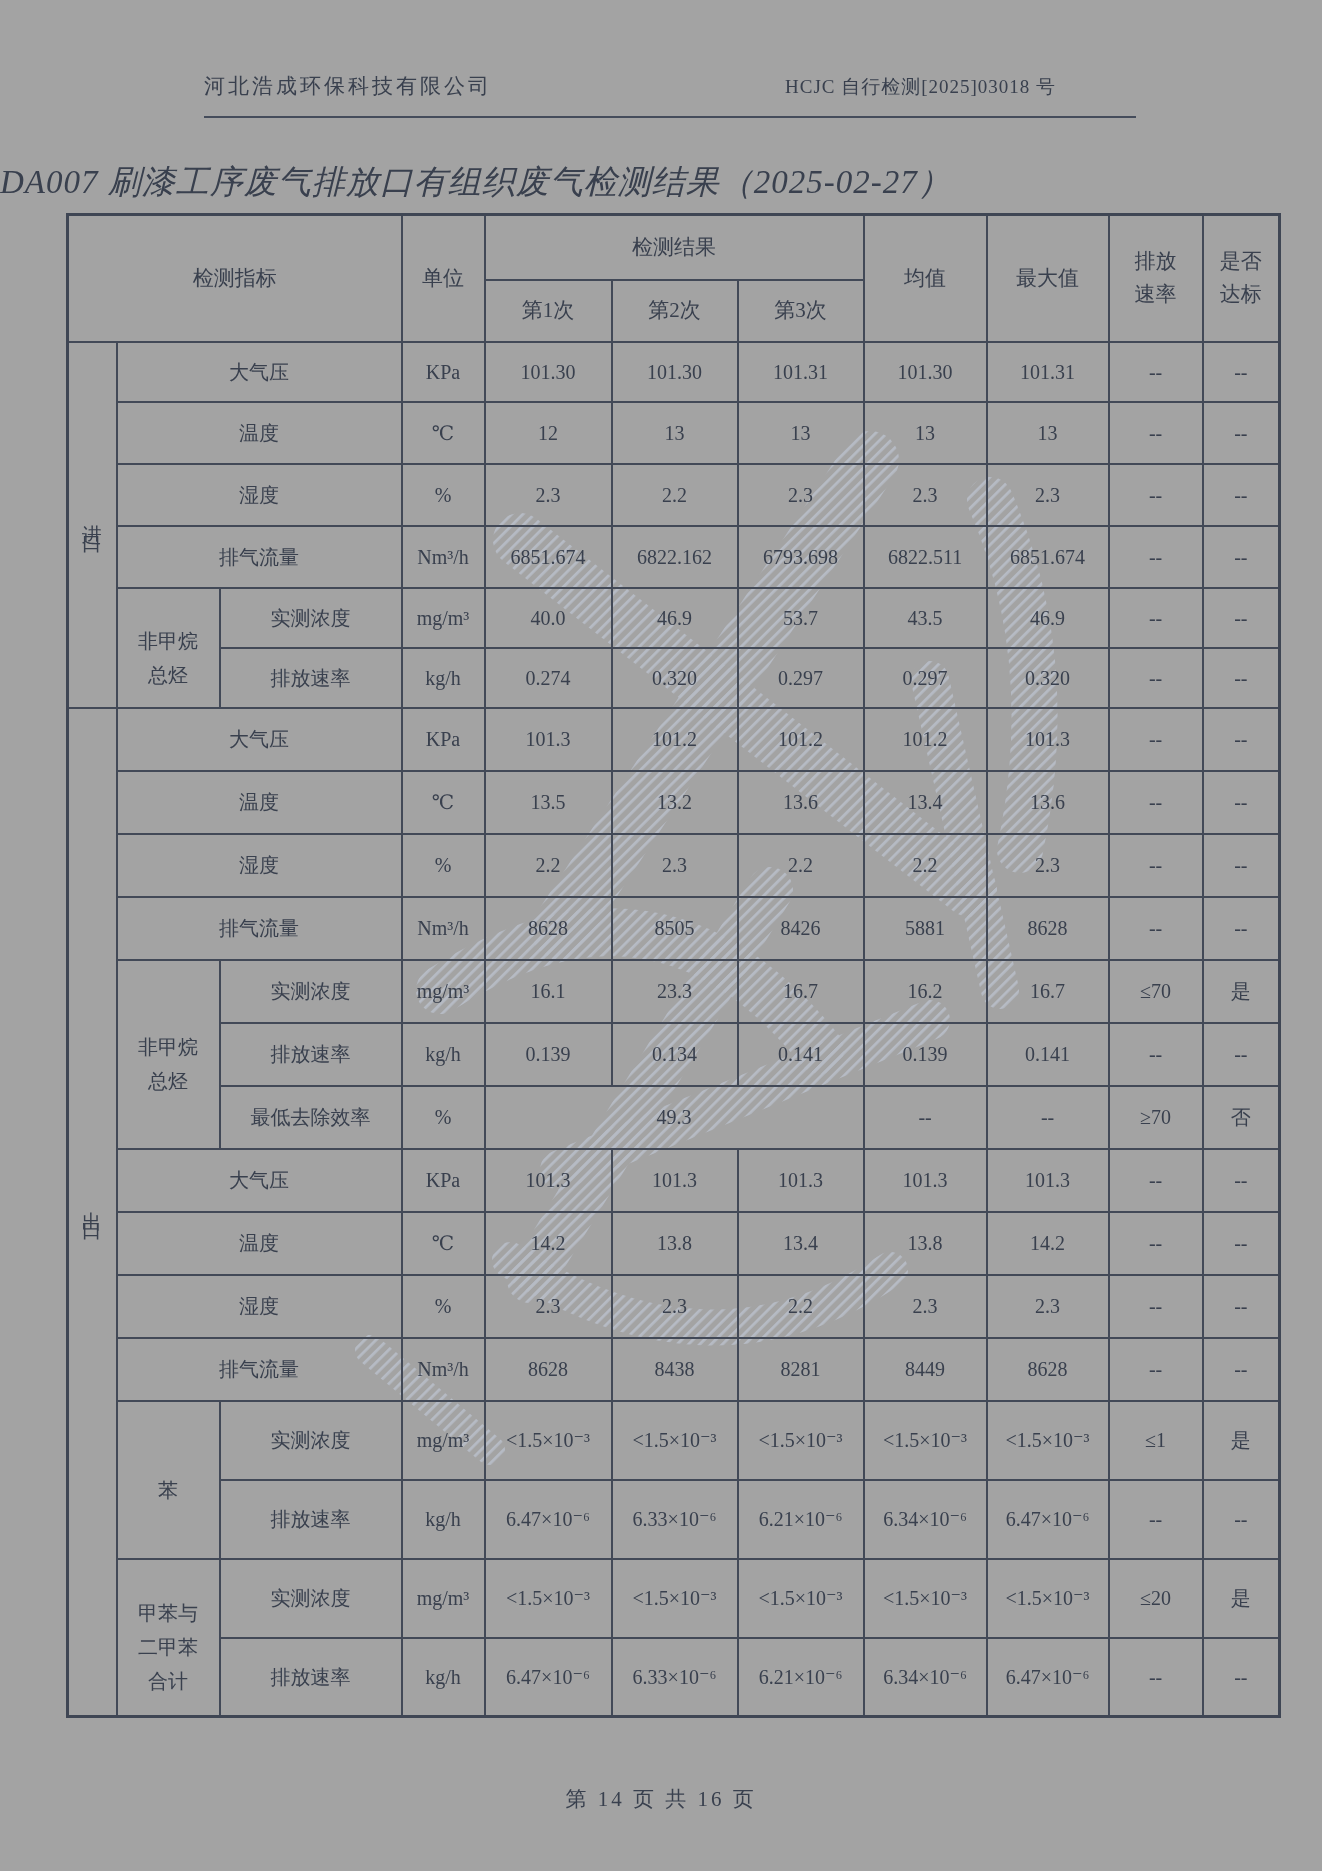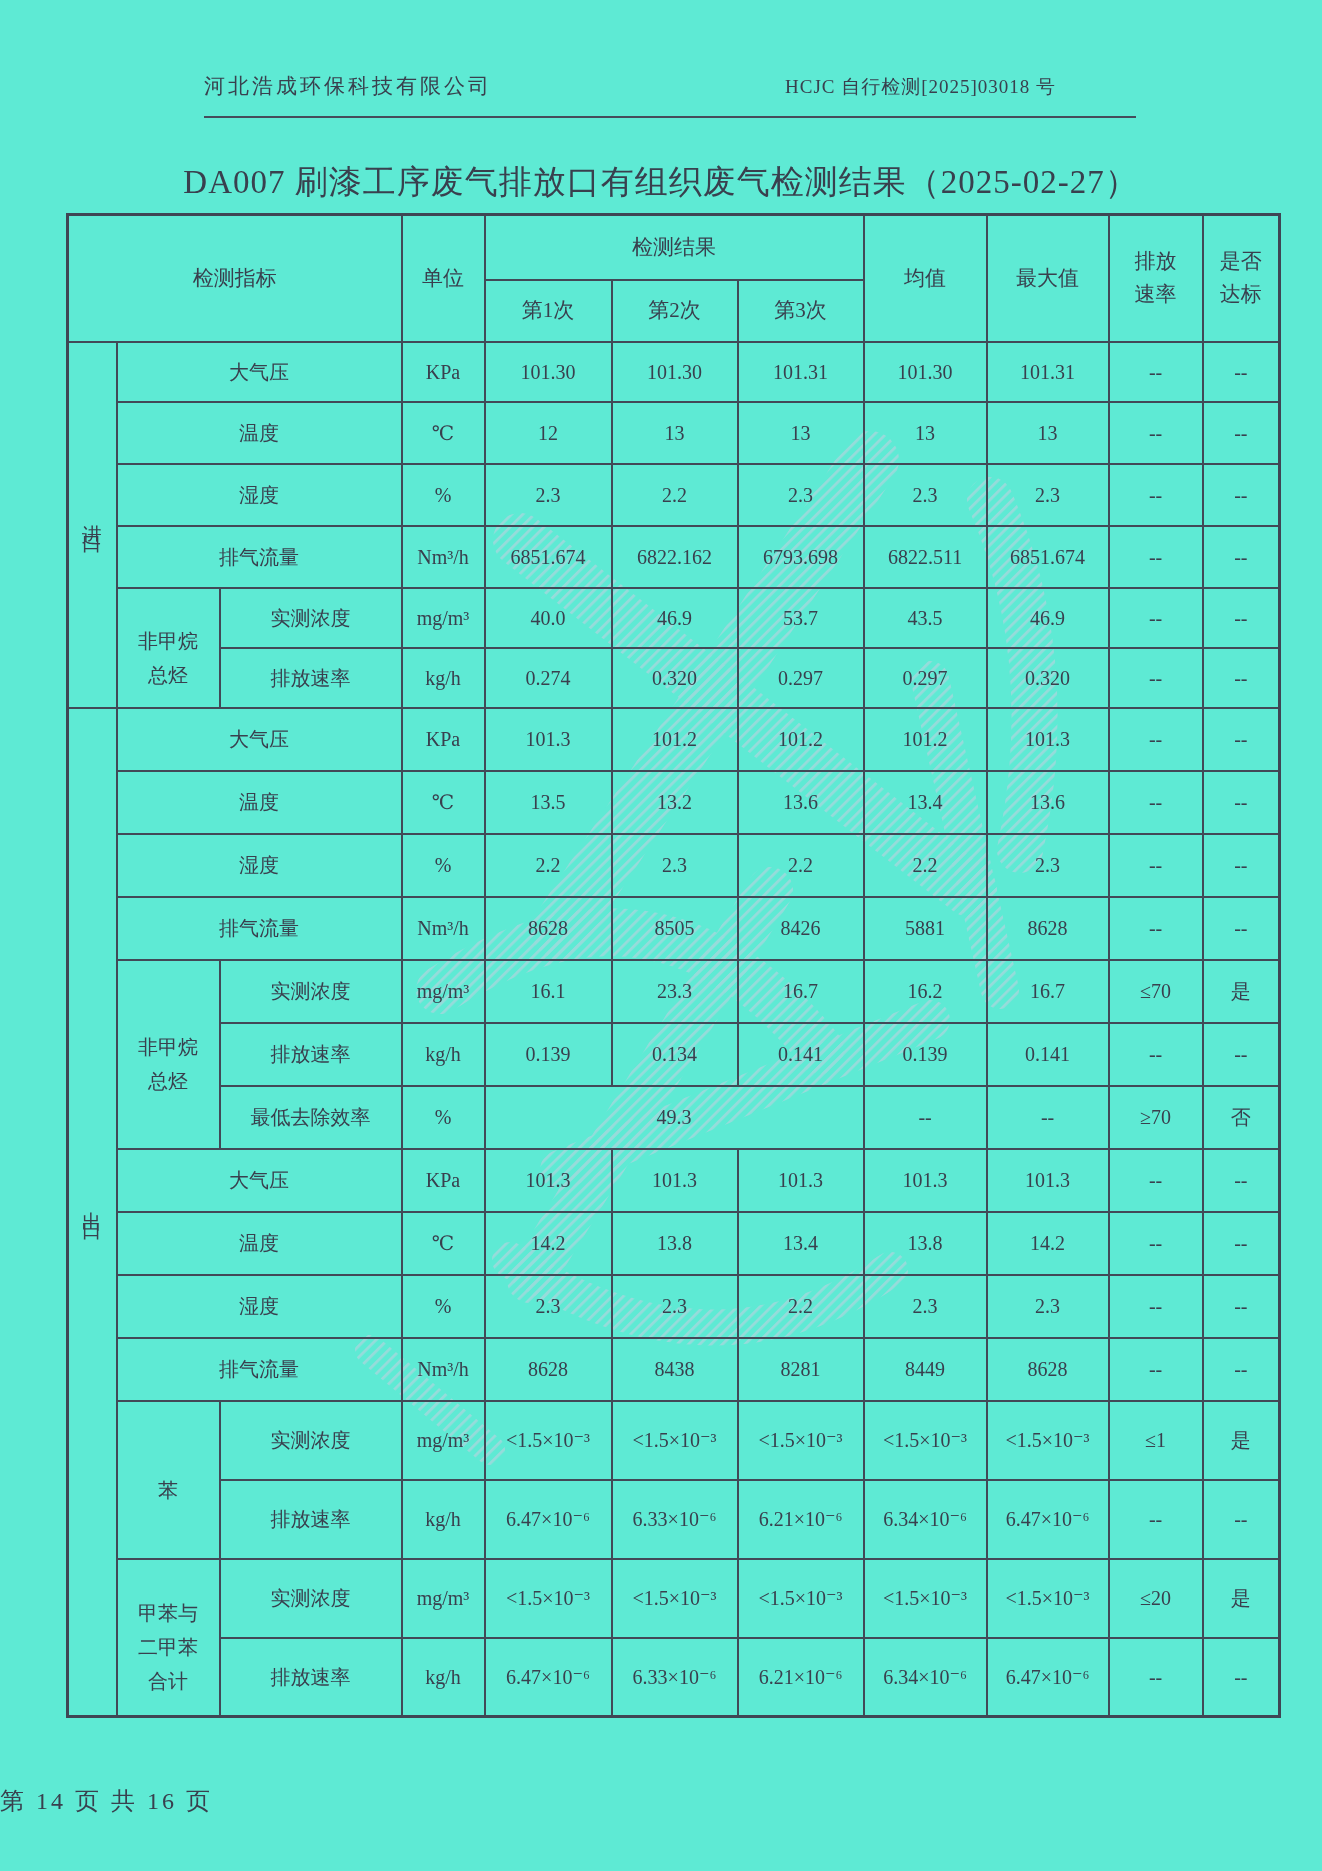--- a/index.html
+++ b/index.html
@@ -1,33 +1,33 @@
 <!DOCTYPE html>
 <html><head>
 <meta charset="utf-8">
 <style>
   html,body{margin:0;padding:0;}
   body{background:#e8e8e6;}
-  .page{position:relative;width:1322px;height:1871px;margin:0 auto;background:#5eead4;overflow:hidden;
+  .page{position:relative;width:1322px;height:1871px;margin:0 auto;background:#a3a3a3;overflow:hidden;
         font-family:"Liberation Serif","DejaVu Serif",serif;color:#39404e;}
   .hdr-company{position:absolute;left:204px;top:72px;font-size:21px;letter-spacing:3px;white-space:nowrap;}
   .hdr-doc{position:absolute;left:785px;top:74px;font-size:19px;letter-spacing:1px;white-space:nowrap;}
   .hdr-rule{position:absolute;left:204px;top:116px;width:932px;height:2px;background:#454c5b;}
-  .title{position:absolute;left:0;top:160px;width:100%;text-align:center;font-size:33px;letter-spacing:1px;white-space:nowrap;}
+  .title{position:absolute;left:0;top:160px;width:100%;font-size:33px;letter-spacing:1px;white-space:nowrap;font-style:italic;}
   table.rpt{position:absolute;left:66px;top:213px;width:1212px;border-collapse:collapse;table-layout:fixed;
             border:3px solid #3f4654;}
   table.rpt td{border:2px solid #424957;text-align:center;vertical-align:middle;font-size:20px;padding:0;
                overflow:hidden;line-height:1.5;}
   tr.hd td{font-size:21px;}
   .t65{height:65px;}.t62{height:62px;}.t60{height:60px;}.t63{height:63px;}.t79{height:79px;}
   .vlab{writing-mode:vertical-rl;text-orientation:upright;letter-spacing:12px;display:inline-block;}
   .grp{display:inline-block;width:64px;line-height:1.7;margin-top:20px;}
   .w2{display:inline-block;width:46px;line-height:1.6;}
   .wm{position:absolute;left:230px;top:330px;opacity:.55;pointer-events:none;}
-  .footer{position:absolute;left:0;top:1785px;width:100%;font-size:24px;letter-spacing:3px;}
+  .footer{position:absolute;left:0;top:1785px;width:100%;text-align:center;font-size:21px;letter-spacing:3px;}
 </style>
 </head>
 <body>
 
 <div class="page">
 
   <svg class="wm" width="1000" height="1150" viewBox="0 0 1000 1150">
     <defs>
       <pattern id="hx" width="8" height="8" patternUnits="userSpaceOnUse" patternTransform="rotate(45)">
         <line x1="1" y1="0" x2="1" y2="8" stroke="#c6cfe0" stroke-width="3.5"></line>

